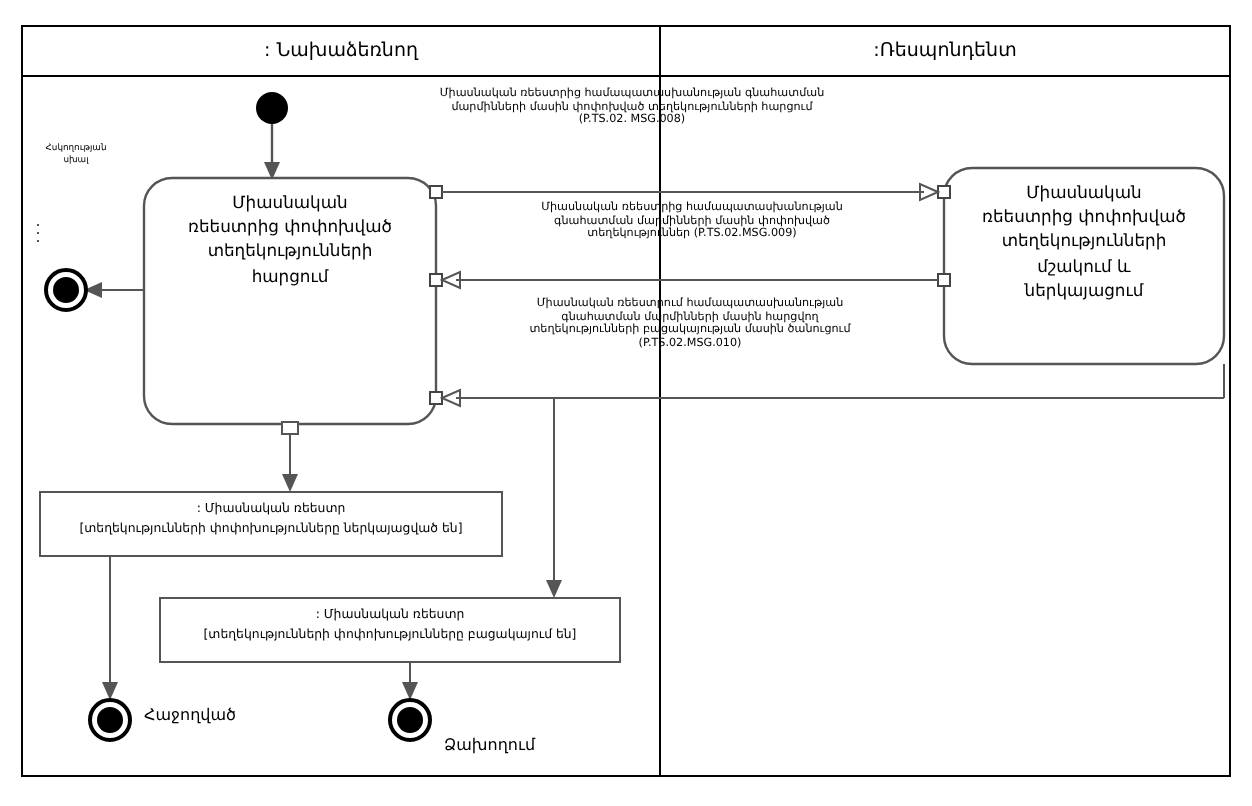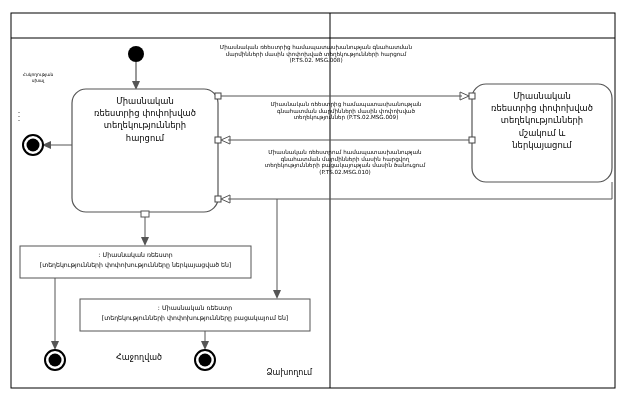--- a/index.html
+++ b/index.html
@@ -42,21 +42,21 @@
   .activity-label {
     font-size: 8.4px;
     line-height: 1.45;
   }
   .note-label {
     font-size: 6.2px;
     line-height: 1.35;
   }
   .end-label {
     font-size: 8px;
-    text-align: right;
+    text-align: left;
   }
   .corner-label {
     font-size: 4.4px;
     line-height: 1.3;
   }
 </style>
 </head>
 <body>
 
 <div id="canvas">
@@ -118,21 +118,23 @@
     <circle cx="55" cy="360" r="10" fill="#ffffff" stroke="#000000" stroke-width="2"></circle>
     <circle cx="55" cy="360" r="6.5" fill="#000000" stroke="none"></circle>
 
     <line x1="205" y1="331" x2="205" y2="344" stroke="#555555" stroke-width="1"></line>
     <polygon points="205,350 201,341 209,341" fill="#555555"></polygon>
     <circle cx="205" cy="360" r="10" fill="#ffffff" stroke="#000000" stroke-width="2"></circle>
     <circle cx="205" cy="360" r="6.5" fill="#000000" stroke="none"></circle>
 
   </svg>
 
+  <div class="txt swimlane-title" style="left:11px; top:20px; width:319px;">: Նախաձեռնող</div>
 
+  <div class="txt swimlane-title" style="left:330px; top:20px; width:285px;">:Ռեսպոնդենտ</div>
 
   <div class="txt corner-label" style="left:12px; top:72px; width:52px;">Հսկողության
 սխալ</div>
 
   <div class="txt msg-label" style="left:185px; top:44px; width:262px;">Միասնական ռեեստրից համապատասխանության գնահատման
 մարմինների մասին փոփոխված տեղեկությունների հարցում
 (P.TS.02. MSG.008)</div>
 
   <div class="txt msg-label" style="left:222px; top:101px; width:248px;">Միասնական ռեեստրից համապատասխանության
 գնահատման մարմինների մասին փոփոխված

